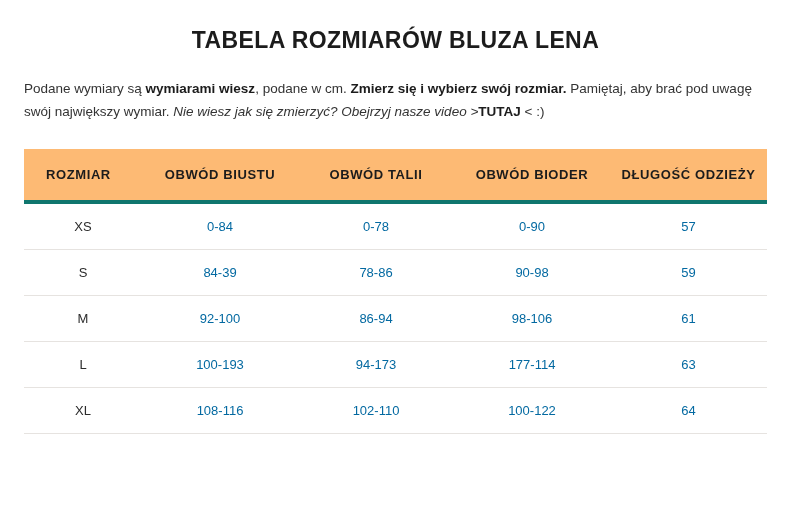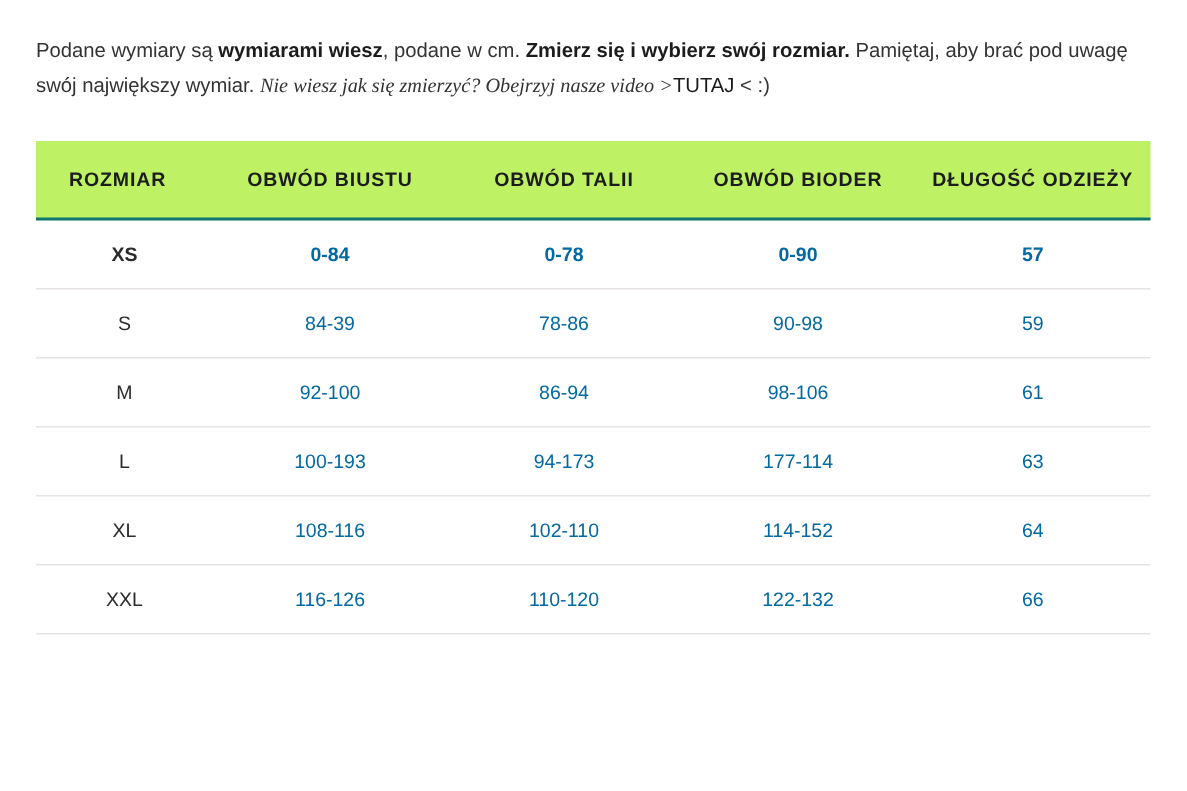--- a/index.html
+++ b/index.html
@@ -36,34 +36,33 @@
     line-height: 1.72;
     color: #333333;
     max-width: 742px;
   }
   .intro b {
     font-weight: bold;
     color: #1c1c1c;
   }
   .intro i {
     font-style: italic;
-    font-family: Liberation Serif, serif;
   }
   .intro .tutaj {
-    font-weight: normal;
+    font-weight: bold;
     color: #1c1c1c;
   }
   table.size-table {
     width: 743px;
     margin: 26px 0 0 0;
     border-collapse: collapse;
     table-layout: fixed;
   }
   table.size-table thead th {
-    background: #bef264;
+    background: #fdba74;
     font-size: 13px;
     font-weight: bold;
     letter-spacing: 0.6px;
     color: #1c1c1c;
     text-transform: uppercase;
     padding: 18px 4px;
     text-align: center;
     border: none;
   }
   table.size-table thead th.first-col {
@@ -72,37 +71,37 @@
   }
   table.size-table tbody td {
     font-size: 13px;
     color: #0369a1;
     padding: 15px 4px;
     text-align: center;
     border-bottom: 1px solid #e6e3e0;
     background: #ffffff;
   }
   table.size-table tbody tr:first-child td {
-    border-top: 2px solid #0f766e;
-    font-weight: bold;
+    border-top: 4px solid #0f766e;
   }
   table.size-table tbody td.first-col {
     color: #2b2b2b;
   }
   .col-size { width: 118px; }
   .col-a { width: 156px; }
   .col-b { width: 156px; }
   .col-c { width: 156px; }
   .col-d { width: 157px; }
 </style>
 </head>
 <body>
 
 <div class="page">
 
+  <h1 class="title">TABELA ROZMIARÓW BLUZA LENA</h1>
 
   <p class="intro"><span>Podane wymiary są </span><b>wymiarami wiesz</b><span>, podane w cm. </span><b>Zmierz się i wybierz swój rozmiar.</b><span> Pamiętaj, aby brać pod uwagę swój największy wymiar. </span><i>Nie wiesz jak się zmierzyć? Obejrzyj nasze video &gt;</i><span class="tutaj">TUTAJ</span><span> &lt; :)</span></p>
 
   <table class="size-table">
     <colgroup>
       <col class="col-size">
       <col class="col-a">
       <col class="col-b">
       <col class="col-c">
       <col class="col-d">
@@ -142,26 +141,19 @@
         <td class="first-col">L</td>
         <td>100-193</td>
         <td>94-173</td>
         <td>177-114</td>
         <td>63</td>
       </tr>
       <tr>
         <td class="first-col">XL</td>
         <td>108-116</td>
         <td>102-110</td>
-        <td>114-152</td>
+        <td>100-122</td>
         <td>64</td>
-      </tr>
-      <tr>
-        <td class="first-col">XXL</td>
-        <td>116-126</td>
-        <td>110-120</td>
-        <td>122-132</td>
-        <td>66</td>
       </tr>
     </tbody>
   </table>
 
 </div>
 
 </body></html>

